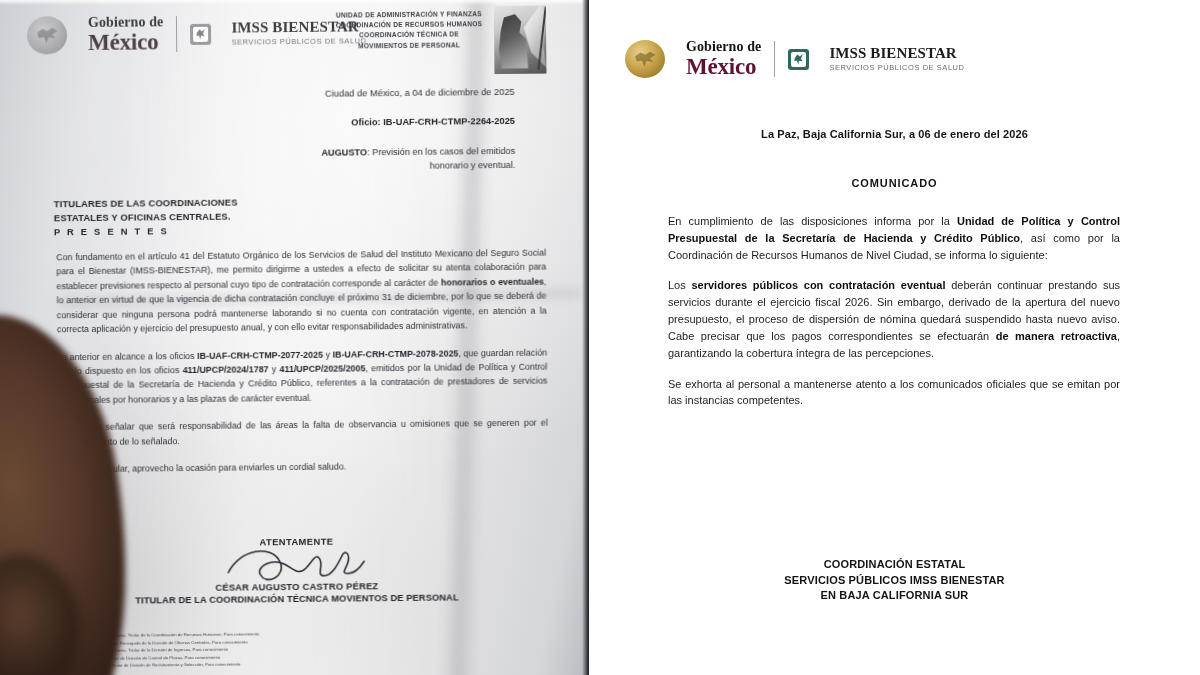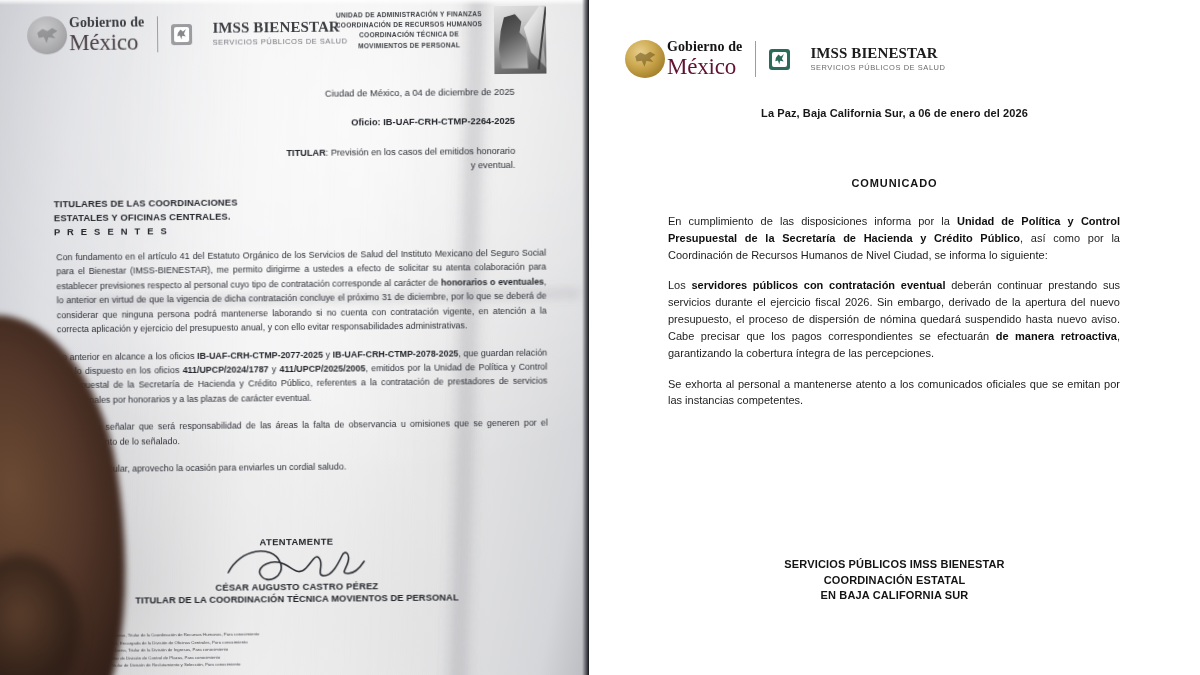--- a/index.html
+++ b/index.html
@@ -118,27 +118,27 @@
     content: "";
     position: absolute; left: 21%; top: 22%;
     width: 58%; height: 56%;
     background: currentColor;
     opacity: .55;
     clip-path: polygon(8% 38%, 30% 20%, 52% 30%, 72% 16%, 95% 30%, 72% 46%, 86% 64%, 56% 60%, 48% 86%, 36% 58%, 14% 62%);
   }
   .eagle.gray::after { color: #5e5e61; }
   .eagle.gold::after { color: #6b5218; }
 
-  .gob-text { margin-left: 2px; line-height: 1; }
+  .gob-text { margin-left: 21px; line-height: 1; }
   .gob-text .g1 {
     font-size: 14px; font-weight: 700; letter-spacing: .1px;
     font-family: "Liberation Serif", serif;
   }
   .gob-text .g2 {
-    font-size: 23px; font-weight: 400; letter-spacing: -.2px; margin-top: 1px;
+    font-size: 23px; font-weight: 700; letter-spacing: -.2px; margin-top: 1px;
     font-family: "Liberation Serif", serif;
   }
   .lp-header .gob-text .g1 { color: #3b3d41; }
   .lp-header .gob-text .g2 { color: #4a4046; }
 
   .logo-divider {
     width: 1px; height: 36px; margin: 0 13px;
     background: #9b9da1;
   }
   .imss-mark {
@@ -253,21 +253,21 @@
   .rp-header {
     position: absolute; left: 36px; top: 40px;
     display: flex; align-items: center;
   }
   .rp-header .gob-text .g1 { color: #141414; }
   .rp-header .gob-text .g2 { color: #611232; }
   .rp-header .imss-text .i1 { color: #1c1c1c; }
   .rp-header .imss-text .i2 { color: #6b6b6b; }
 
   .rp-date {
-    position: absolute; left: 0; top: 107px; width: 611px;
+    position: absolute; left: 0; top: 128px; width: 611px;
     text-align: center; font-size: 11px; font-weight: 700; color: #161616;
     letter-spacing: .1px;
   }
   .rp-title {
     position: absolute; left: 0; top: 177px; width: 611px;
     text-align: center; font-size: 11px; font-weight: 700; letter-spacing: .9px; color: #141414;
   }
   .rp-body {
     position: absolute; left: 79px; top: 213px; width: 452px;
     font-size: 11px; line-height: 1.53; color: #1d1d1d; text-align: justify;
@@ -321,21 +321,21 @@
 
       <div class="adelita left-doc">
         <div class="ad-bg"></div>
           <div class="ad-figure"></div>
           <div class="ad-flag"></div>
           <div class="ad-pole"></div>
       </div>
 
       <div class="lp-meta">Ciudad de México, a 04 de diciembre de 2025</div>
       <div class="lp-oficio">Oficio: IB-UAF-CRH-CTMP-2264-2025</div>
-      <div class="lp-asunto"><b>TITULAR</b><span>: Previsión en los casos del emitidos honorario y eventual.</span></div>
+      <div class="lp-asunto"><b>AUGUSTO</b><span>: Previsión en los casos del emitidos honorario y eventual.</span></div>
 
       <div class="lp-addressee">
         <div>TITULARES DE LAS COORDINACIONES</div>
         <div>ESTATALES Y OFICINAS CENTRALES.</div>
         <div class="presentes">P R E S E N T E S</div>
       </div>
 
       <div class="lp-body" id="lp-body">
           <p>Con fundamento en el artículo 41 del Estatuto Orgánico de los Servicios de Salud del Instituto Mexicano del Seguro Social para el Bienestar (IMSS-BIENESTAR), me permito dirigirme a ustedes a efecto de solicitar su atenta colaboración para establecer previsiones respecto al personal cuyo tipo de contratación corresponde al carácter de <b>honorarios o eventuales</b>, lo anterior en virtud de que la vigencia de dicha contratación concluye el próximo 31 de diciembre, por lo que se deberá de considerar que ninguna persona podrá mantenerse laborando si no cuenta con contratación vigente, en atención a la correcta aplicación y ejercicio del presupuesto anual, y con ello evitar responsabilidades administrativas.</p>
           <p>Lo anterior en alcance a los oficios <b>IB-UAF-CRH-CTMP-2077-2025</b> y <b>IB-UAF-CRH-CTMP-2078-2025</b>, que guardan relación con lo dispuesto en los oficios <b>411/UPCP/2024/1787</b> y <b>411/UPCP/2025/2005</b>, emitidos por la Unidad de Política y Control Presupuestal de la Secretaría de Hacienda y Crédito Público, referentes a la contratación de prestadores de servicios profesionales por honorarios y a las plazas de carácter eventual.</p>
@@ -387,20 +387,20 @@
     <div class="rp-title">COMUNICADO</div>
 
     <div class="rp-body" id="rp-body">
         <p><span>En cumplimiento de las disposiciones informa por la </span><b>Unidad de Política y Control Presupuestal de la Secretaría de Hacienda y Crédito Público</b><span>, así como por la Coordinación de Recursos Humanos de Nivel Ciudad, se informa lo siguiente:</span></p>
         <p><span>Los </span><b>servidores públicos con contratación eventual</b><span> deberán continuar prestando sus servicios durante el ejercicio fiscal 2026. Sin embargo, derivado de la apertura del nuevo presupuesto, el proceso de dispersión de nómina quedará suspendido hasta nuevo aviso. Cabe precisar que los pagos correspondientes se efectuarán </span><b>de manera retroactiva</b><span>, garantizando la cobertura íntegra de las percepciones.</span></p>
         <p><span>Se exhorta al personal a mantenerse atento a los comunicados oficiales que se emitan por las instancias competentes.</span></p>
       </div>
 
     <div class="rp-sign">
       <div class="org">
+        <div>COORDINACIÓN ESTATAL</div>
         <div>SERVICIOS PÚBLICOS IMSS BIENESTAR</div>
-        <div>COORDINACIÓN ESTATAL</div>
         <div>EN BAJA CALIFORNIA SUR</div>
       </div>
     </div>
   </div>
 
 </div>
 
 </body></html>

